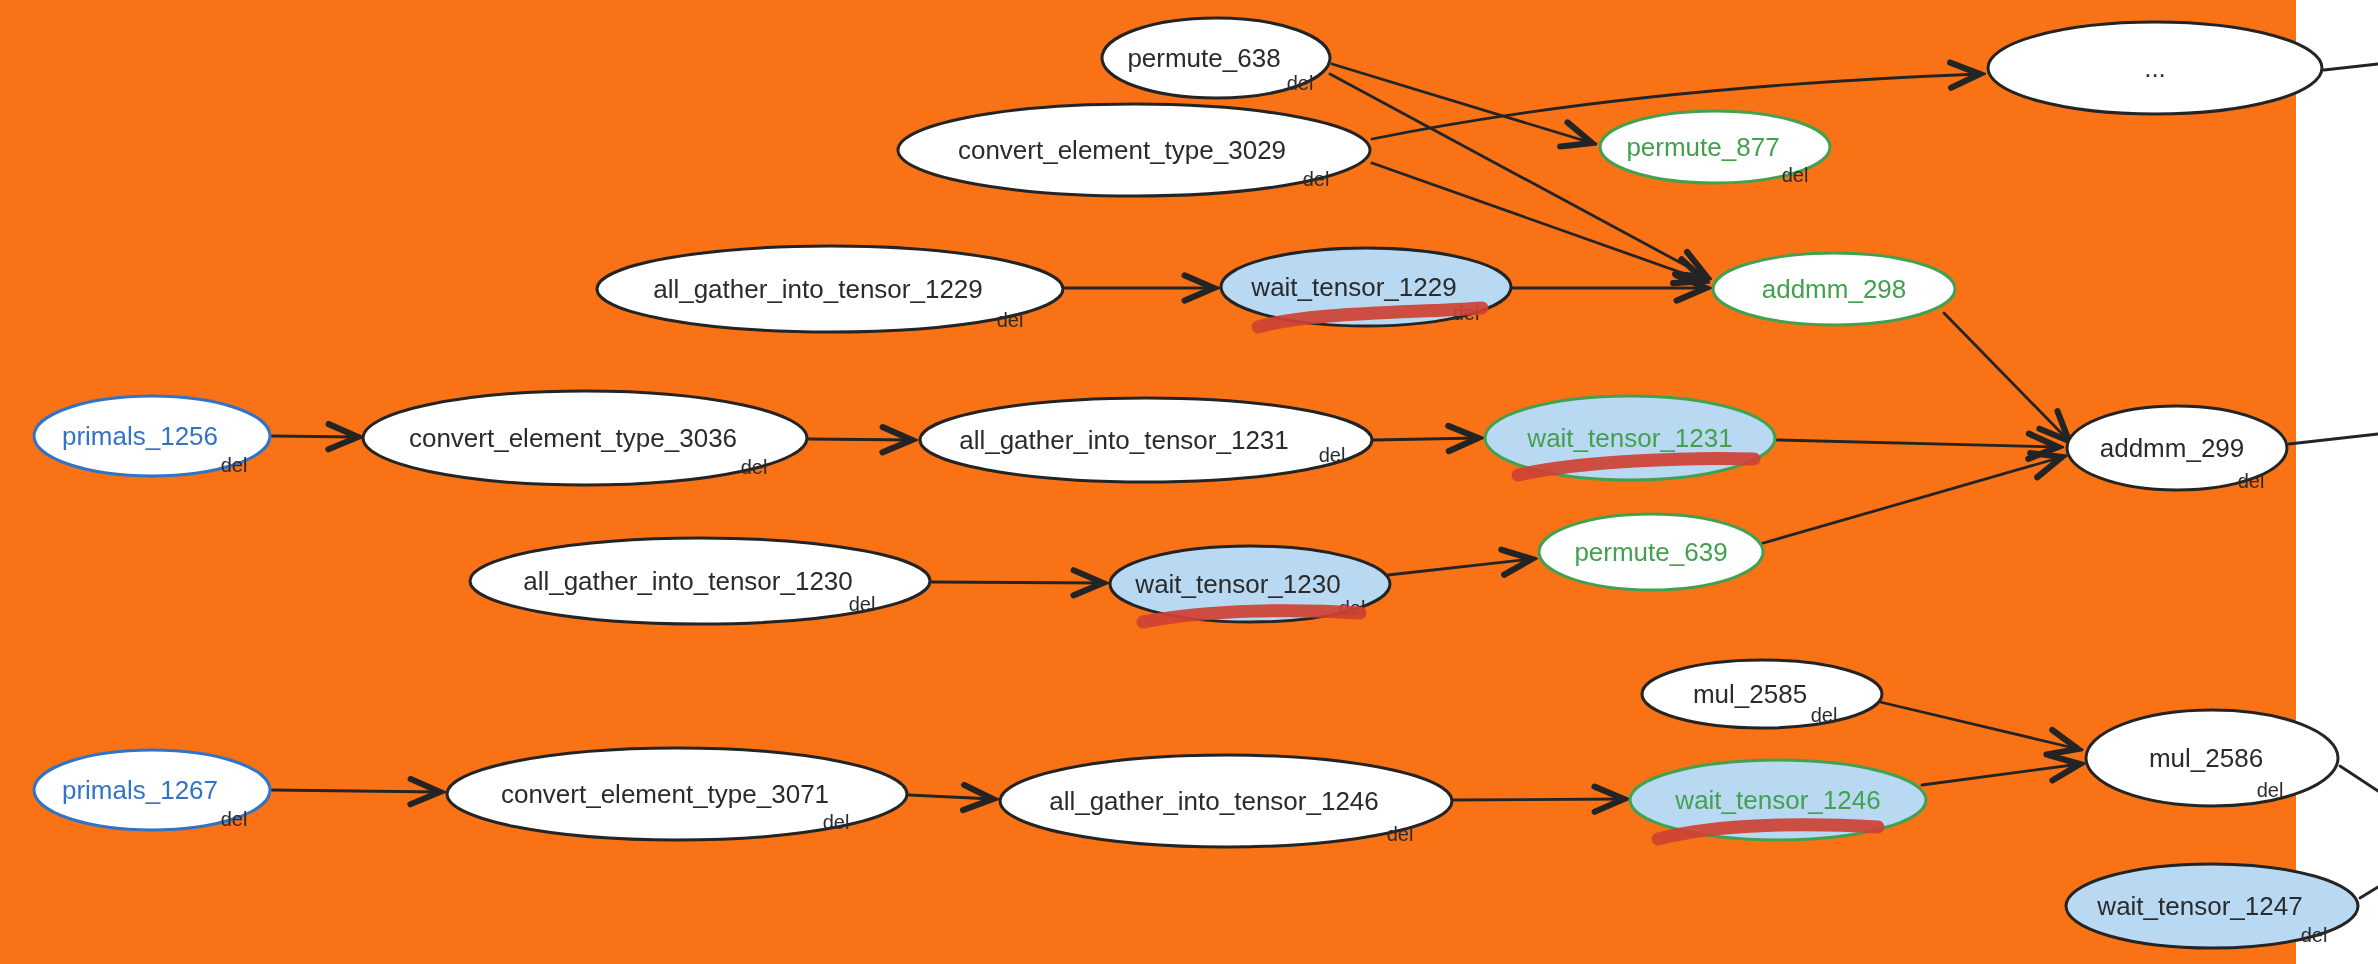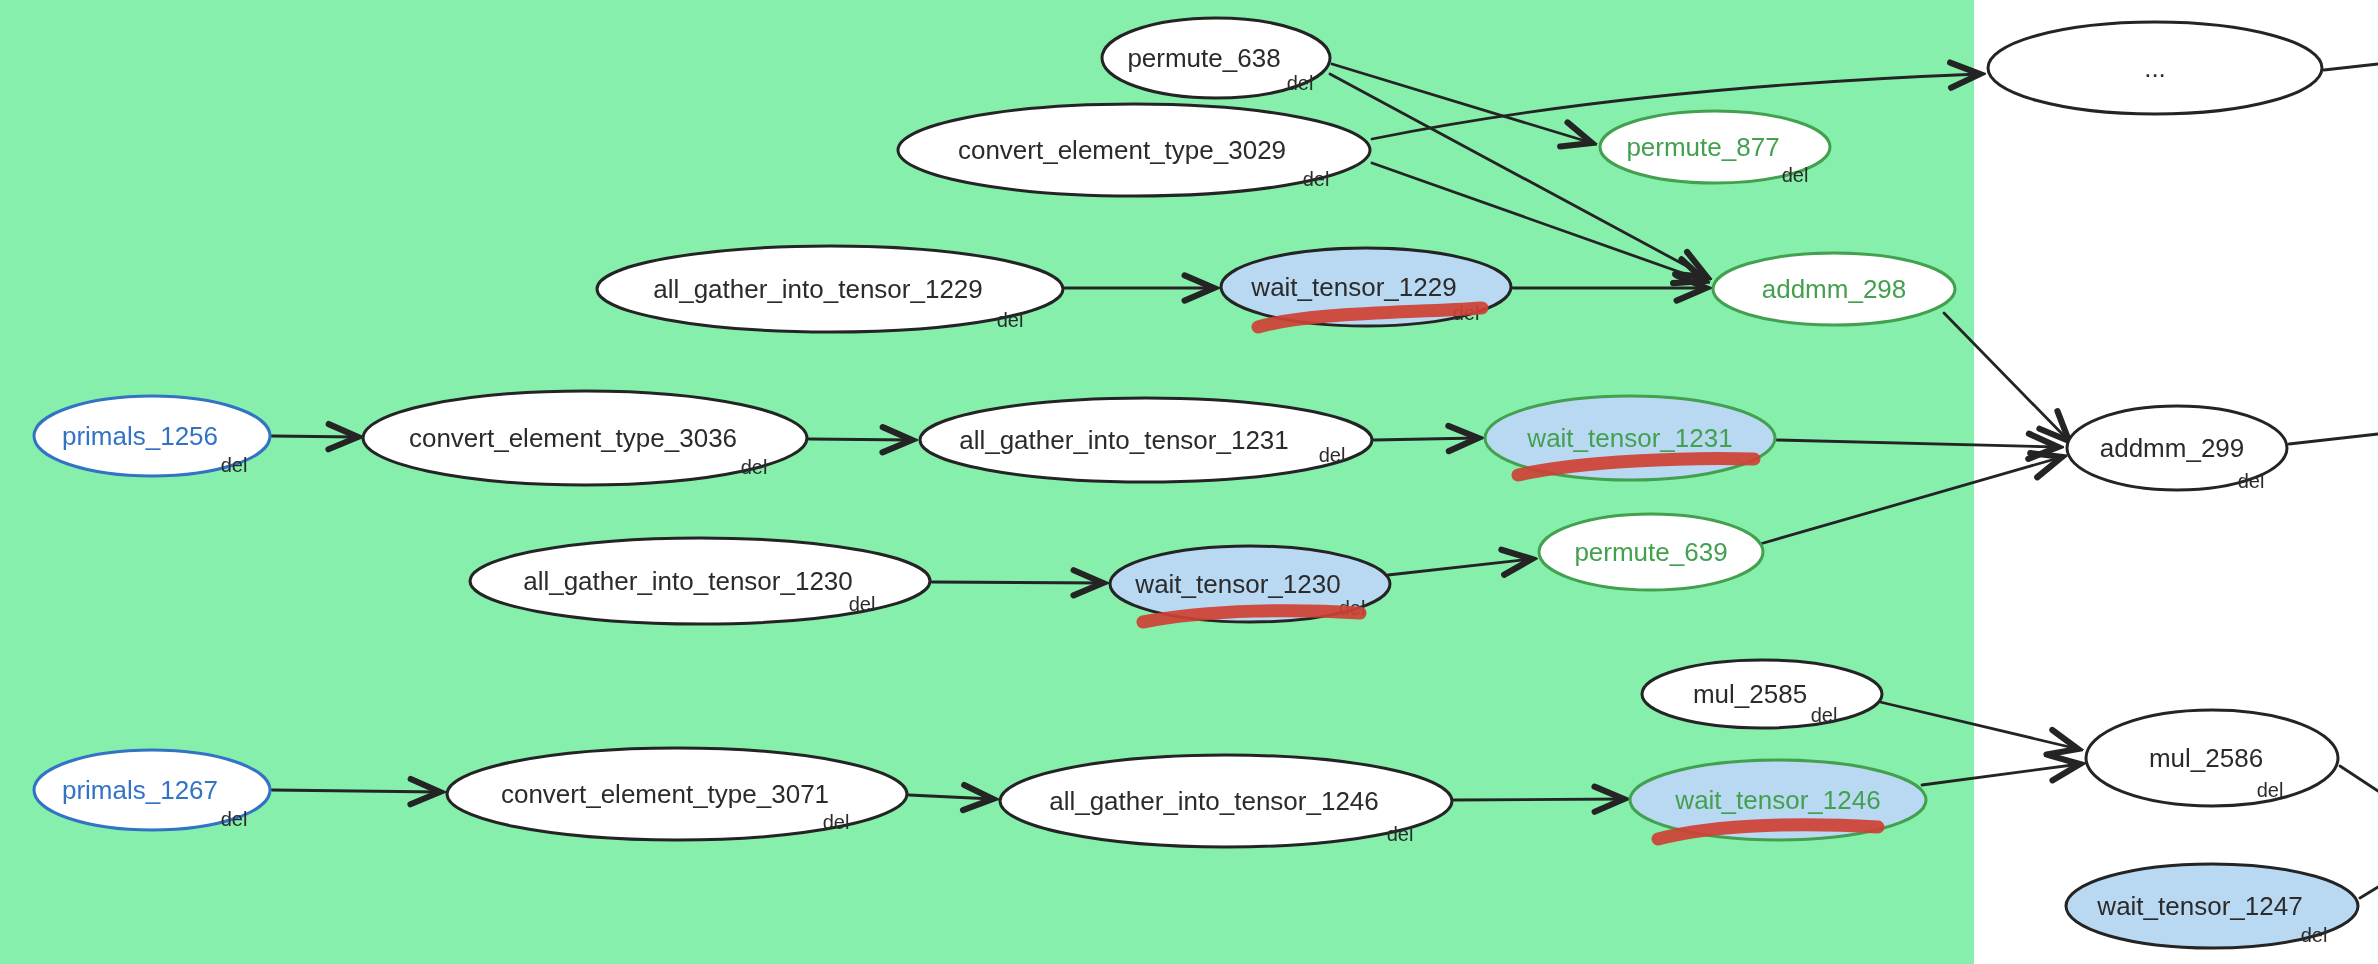--- a/index.html
+++ b/index.html
@@ -1,16 +1,16 @@
 <!DOCTYPE html>
 <html><head>
 <meta charset="utf-8">
 <style>
   html,body{margin:0;padding:0;background:#ffffff;}
-  .canvas{width:1974px;height:964px;position:relative;background:#86efac;}
+  .canvas{width:2296px;height:964px;position:relative;background:#f97316;}
   svg{display:block;}
   .edge{fill:none;stroke:#242424;stroke-width:2.8;stroke-linecap:round;}
   .arrow{marker-end:url(#ah);}
   .node ellipse{fill:#ffffff;stroke-width:3;}
   .c-default ellipse{stroke:#242424;}
   .c-default .lbl{fill:#2b2b2b;}
   .c-green ellipse{stroke:#43a04f;}
   .c-green .lbl{fill:#43a04f;}
   .c-blue ellipse{stroke:#3273c5;}
   .c-blue .lbl{fill:#3273c5;}

